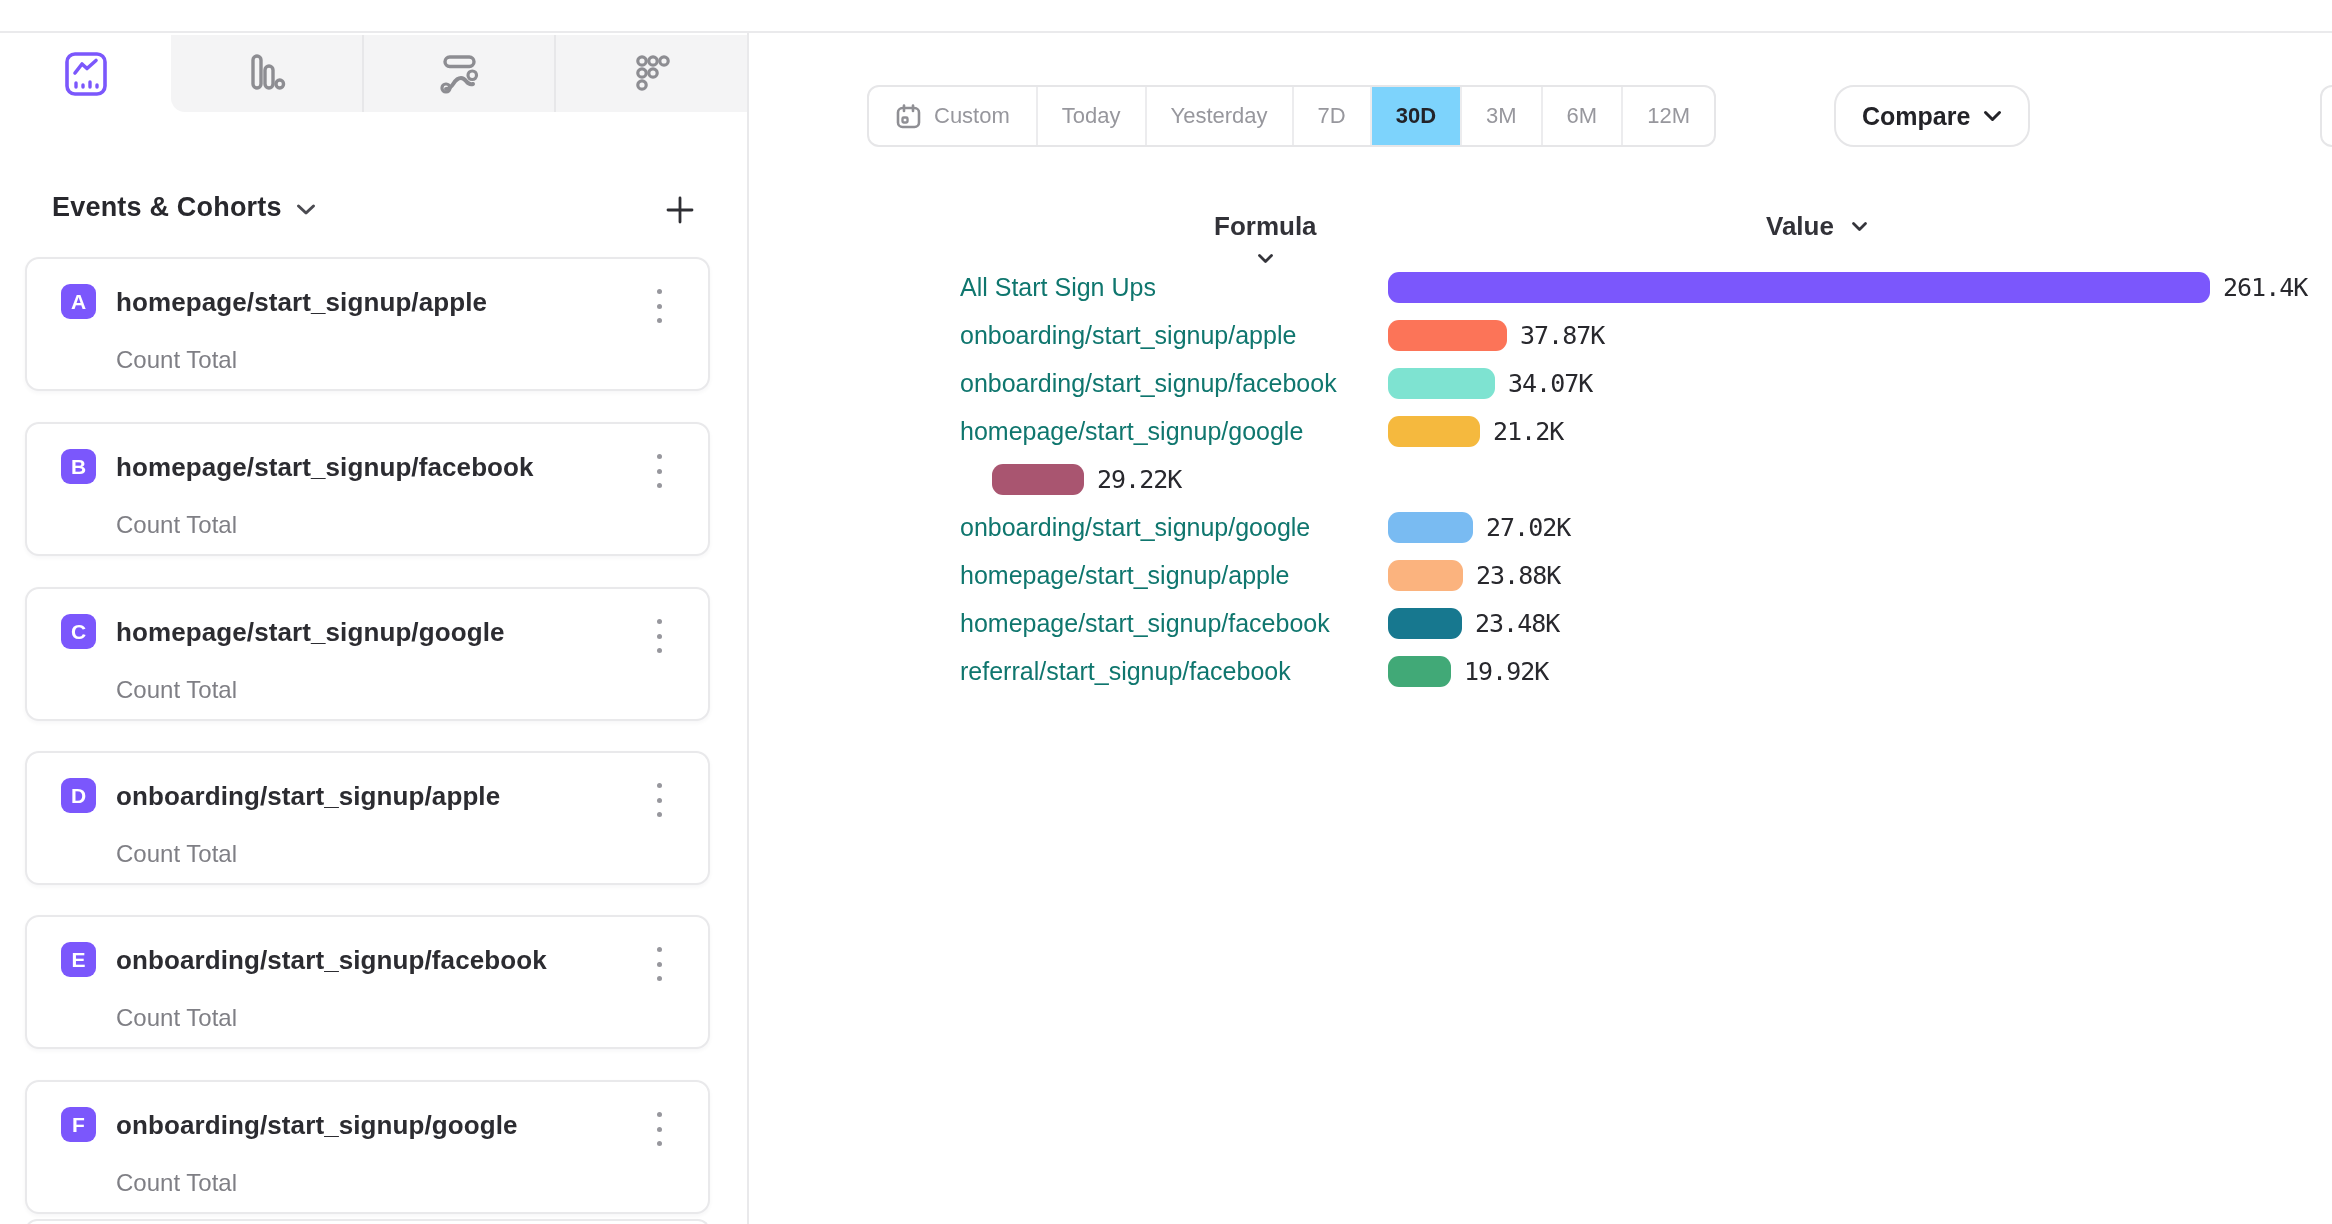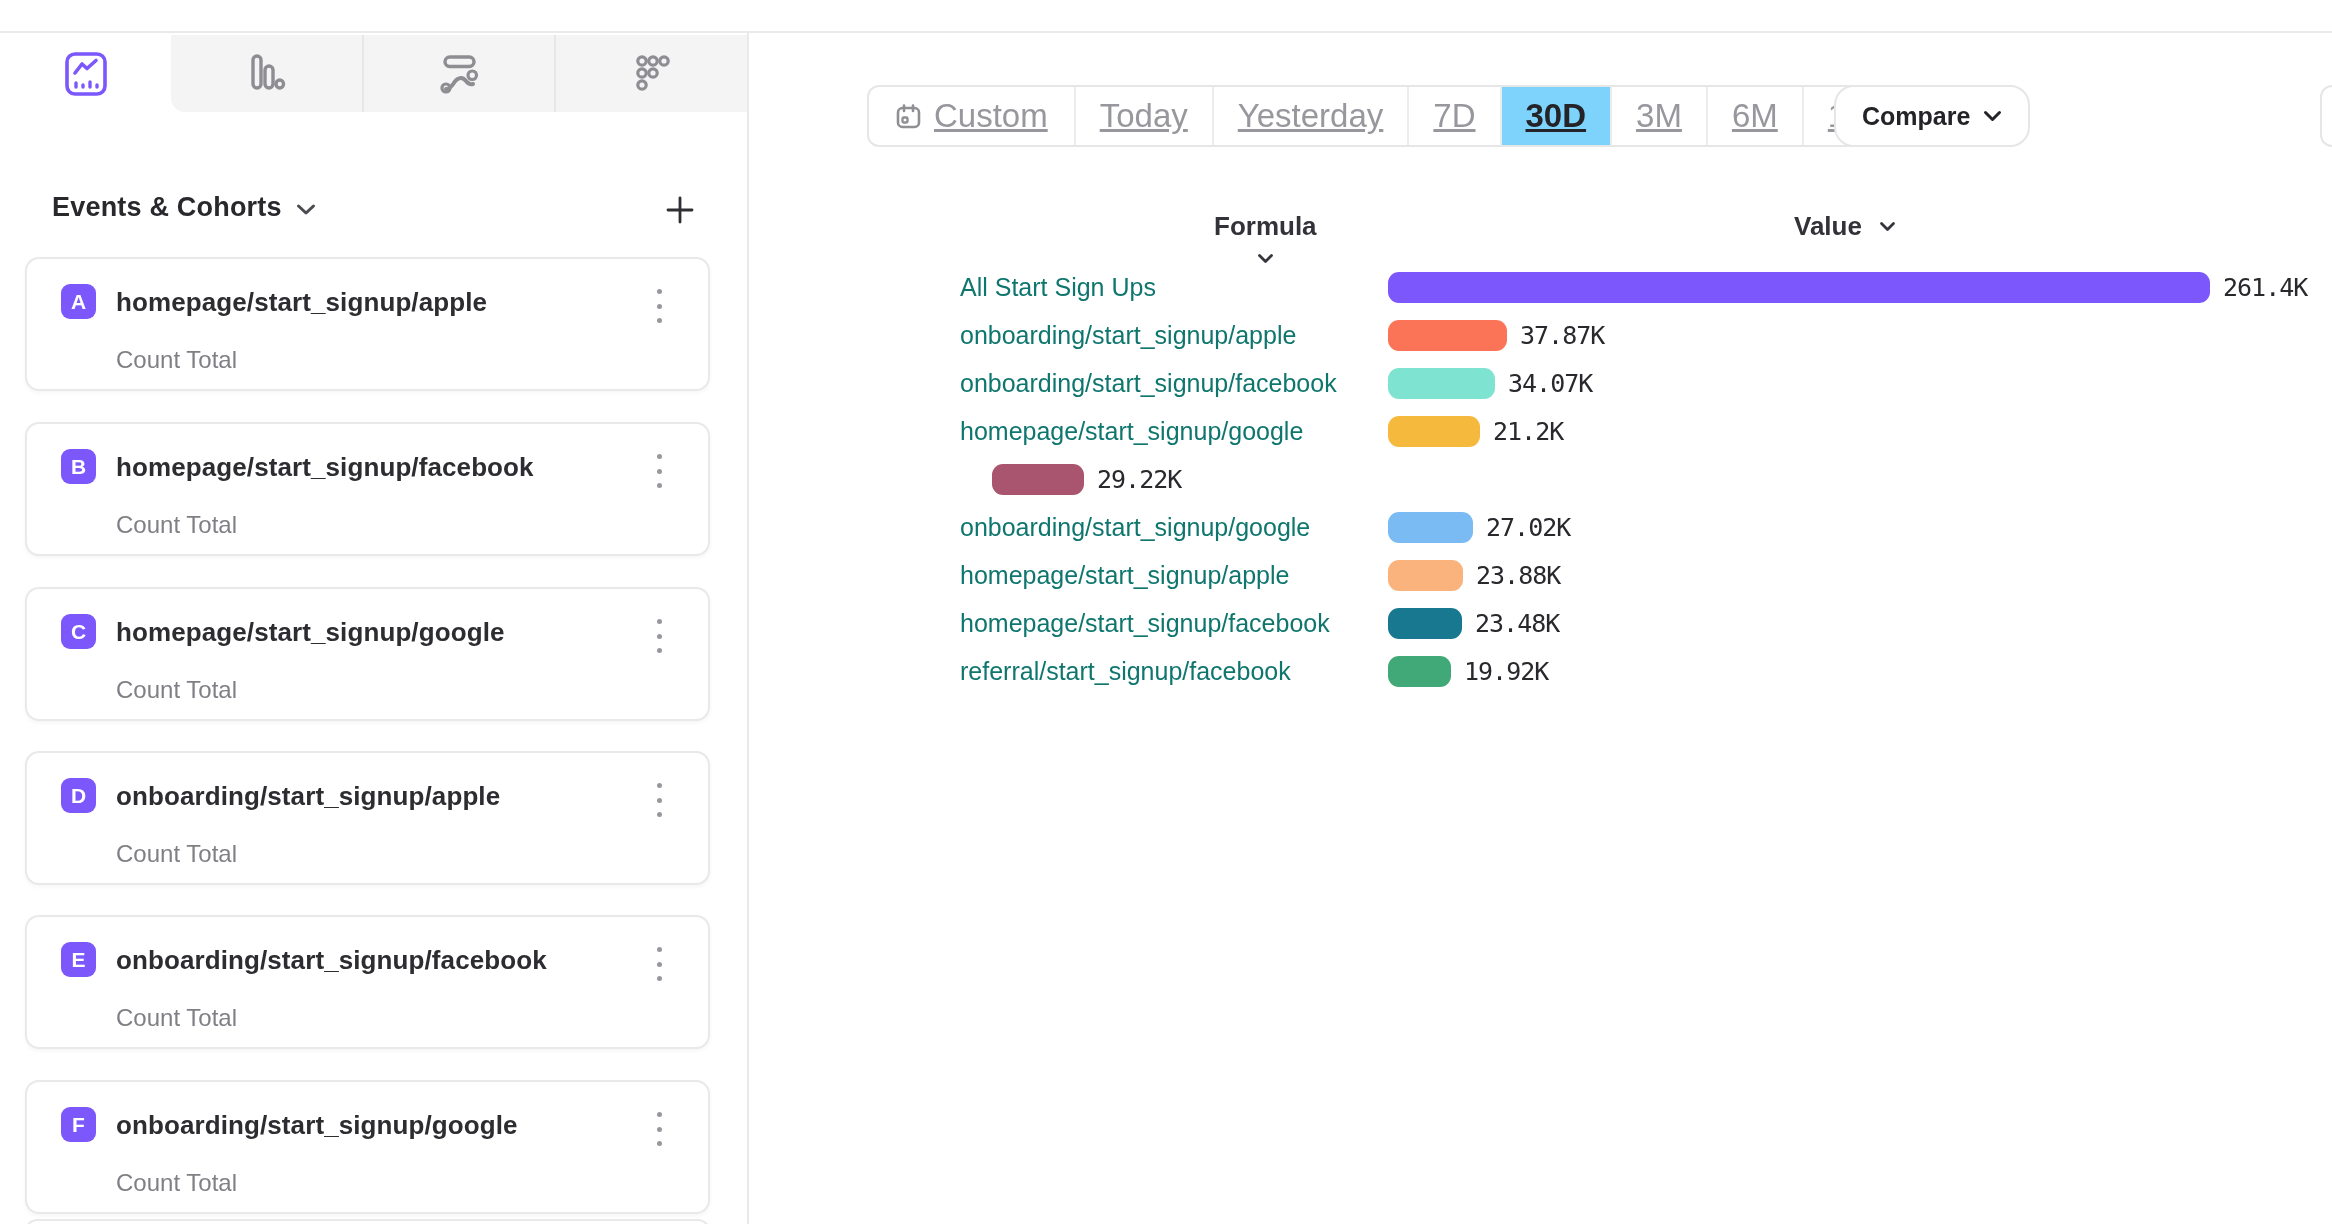--- a/index.html
+++ b/index.html
@@ -42,37 +42,37 @@
   .kebab i { width:5px; height:5px; border-radius:50%; background:#97979d; }
   .card-sliver { position:absolute; left:25px; top:1219px; width:685px; height:12px; background:#fff; border:2px solid #e9e9eb; border-radius:14px 14px 0 0; border-bottom:none; }
 
   
   .range-bar {
     position:absolute; left:867px; top:85px; height:62px; display:flex; align-items:stretch;
     border:2px solid #e6e6e8; border-radius:12px; overflow:hidden; background:#fff;
   }
   .range-seg {
     display:flex; align-items:center; justify-content:center; gap:12px;
-    padding:0 24px; font-size:33px; color:#97979d; border-left:2px solid #ececee; cursor:pointer; white-space:nowrap;text-decoration:underline;
+    padding:0 24px; font-size:22px; color:#97979d; border-left:2px solid #ececee; cursor:pointer; white-space:nowrap;
   }
   .range-seg:first-child { border-left:none; padding:0 26px; }
   .range-seg.active { background:#7dd3fc; color:#232328; font-weight:600; }
   .compare-btn {
     position:absolute; left:1834px; top:85px; height:62px; padding:0 26px;
     border:2px solid #e6e6e8; border-radius:20px; background:#fff;
     display:flex; align-items:center; gap:13px; font-size:25px; font-weight:600; color:#232328; cursor:pointer;
   }
   .partial-btn { position:absolute; left:2320px; top:85px; width:60px; height:62px; border:2px solid #e6e6e8; border-radius:12px; background:#fff; }
 
   
   .chart { position:absolute; left:960px; top:205px; width:1372px; }
   .chart-head { position:relative; height:50px; }
   .col-head { position:absolute; top:6px; display:flex; align-items:center; gap:11px; font-size:26px; font-weight:600; color:#323238; cursor:pointer; }
   .col-head.formula { left:254px;flex-direction:column; }
-  .col-head.value { left:834px;gap:17px; }
+  .col-head.value { left:806px;gap:17px; }
   .rows { position:relative; margin-top:8px; }
   .crow { display:flex; align-items:center; height:48px; }
   .crow .lbl { width:396px; text-align:left; font-size:25px; color:#0f766e; white-space:nowrap; }
   .crow .bar { height:31px; border-radius:11px; margin-left:32px; flex:0 0 auto; }
   .crow .val { margin-left:13px; font-family:"DejaVu Sans Mono", monospace; font-size:25px; color:#28282d; letter-spacing:-1px; }
 
   .chev { display:block; }
 </style>
 </head>
 <body>

